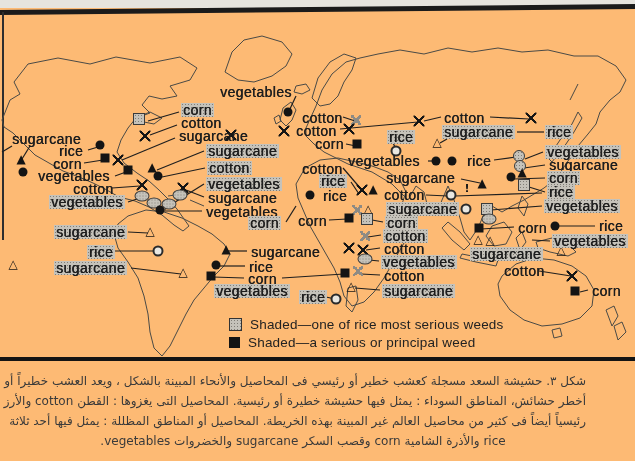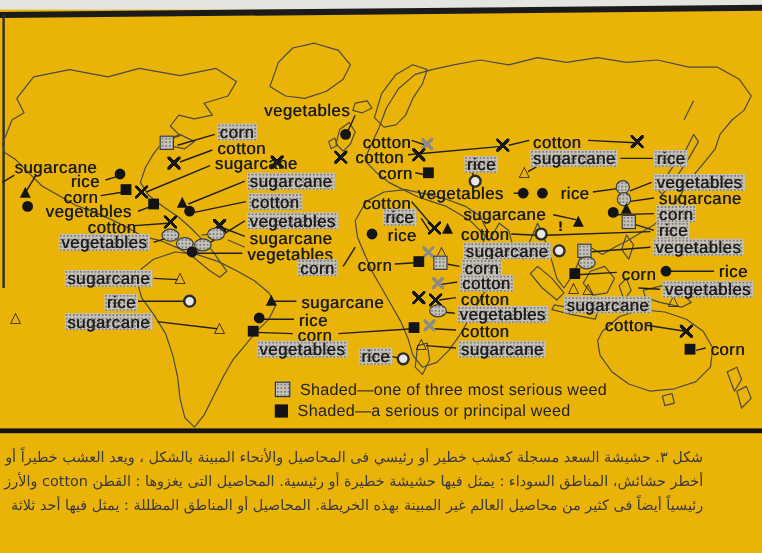--- a/index.html
+++ b/index.html
@@ -1,16 +1,16 @@
 <!DOCTYPE html>
 <html><head>
 <meta charset="utf-8">
 <style>
   html,body{margin:0;padding:0;}
-  .page{position:relative;width:635px;height:461px;background:#eab308;overflow:hidden;
+  .page{position:relative;width:635px;height:461px;background:#fdba74;overflow:hidden;
         font-family:"Liberation Sans",sans-serif;}
   .topstrip{position:absolute;left:0;top:0;width:635px;height:8px;background:#e6e4de;}
   .topline{position:absolute;left:-5px;top:7px;width:646px;height:5px;background:#1b1b1b;
            transform:rotate(-0.55deg);}
   .leftline{position:absolute;left:2px;top:12px;width:2px;height:228px;background:#2e2e2e;}
   .rule{position:absolute;left:0;top:357px;width:635px;height:4px;background:#141414;}
   .map{position:absolute;left:0;top:0;width:635px;height:357px;}
   svg.coast{position:absolute;left:0;top:0;z-index:1;}
   svg.coast path{fill:none;stroke:#4a4a46;stroke-width:1;stroke-linejoin:round;}
   svg.leaders{position:absolute;left:0;top:0;z-index:2;}
@@ -282,29 +282,30 @@
         <span class="mk mk-ci" style="left: 555px; top: 226px;"></span>
         <span class="mk mk-x" style="left: 572px; top: 276px;"></span>
         <span class="mk mk-sq" style="left: 575px; top: 291px;"></span>
         <span class="mk mk-oci" style="left: 396px; top: 151px;"></span>
         <span class="mk mk-otr" style="left: 437px; top: 143px;">△</span>
       </div>
 
     <div class="legend" id="legend">
         <div class="legend-row">
           <span class="legend-swatch shaded stip"></span>
-          <span class="legend-text">Shaded—one of three most serious weed</span>
+          <span class="legend-text">Shaded—one of rice most serious weeds</span>
         </div>
         <div class="legend-row">
           <span class="legend-swatch solid"></span>
           <span class="legend-text">Shaded—a serious or principal weed</span>
         </div>
       </div>
   </div>
 
   <div class="rule"></div>
 
   <div class="caption" id="caption">
       <div class="cap-line">شكل ٣. حشيشة السعد مسجلة كعشب خطير أو رئيسي فى المحاصيل والأنحاء المبينة بالشكل ، ويعد العشب خطيراً أو</div>
       <div class="cap-line">أخطر حشائش، المناطق السوداء : يمثل فيها حشيشة خطيرة أو رئيسية. المحاصيل التى يغزوها : القطن cotton والأرز</div>
       <div class="cap-line">رئيسياً أيضاً فى كثير من محاصيل العالم غير المبينة بهذه الخريطة. المحاصيل أو المناطق المظللة : يمثل فيها أحد ثلاثة</div>
+      <div class="cap-line last">rice والأذرة الشامية corn وقصب السكر sugarcane والخضروات vegetables.</div>
     </div>
 </div>
 
 </body></html>

